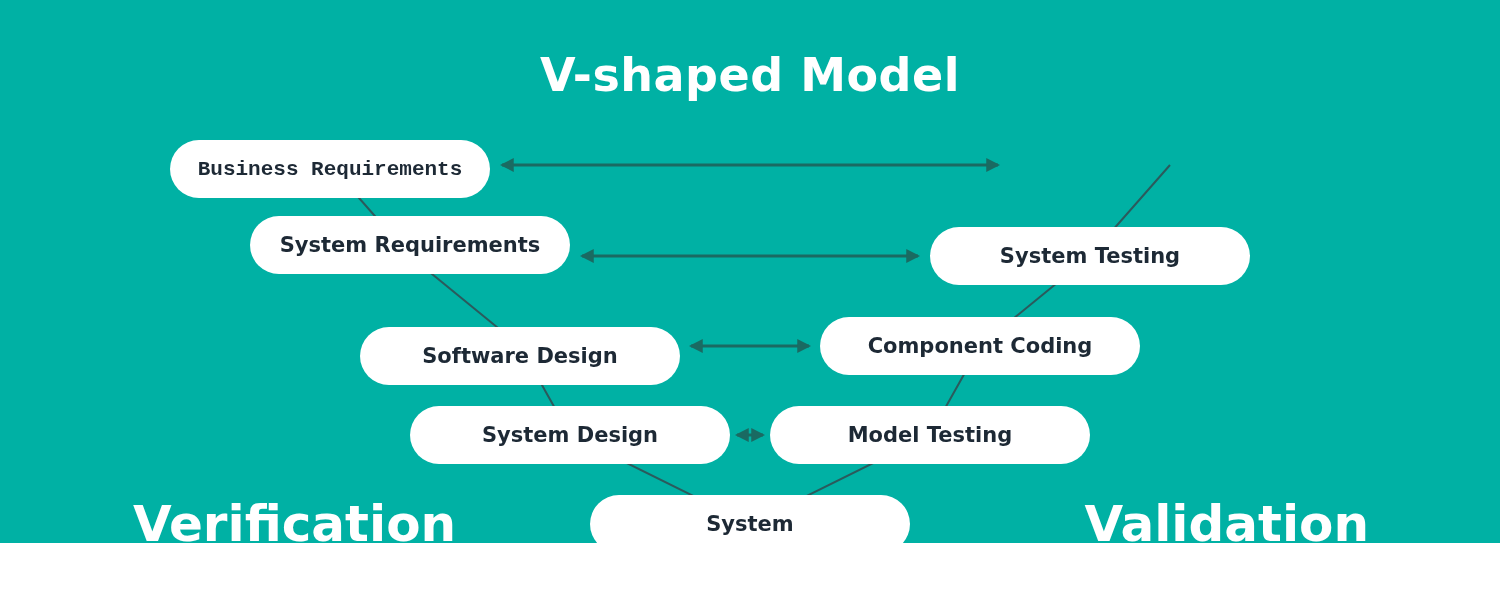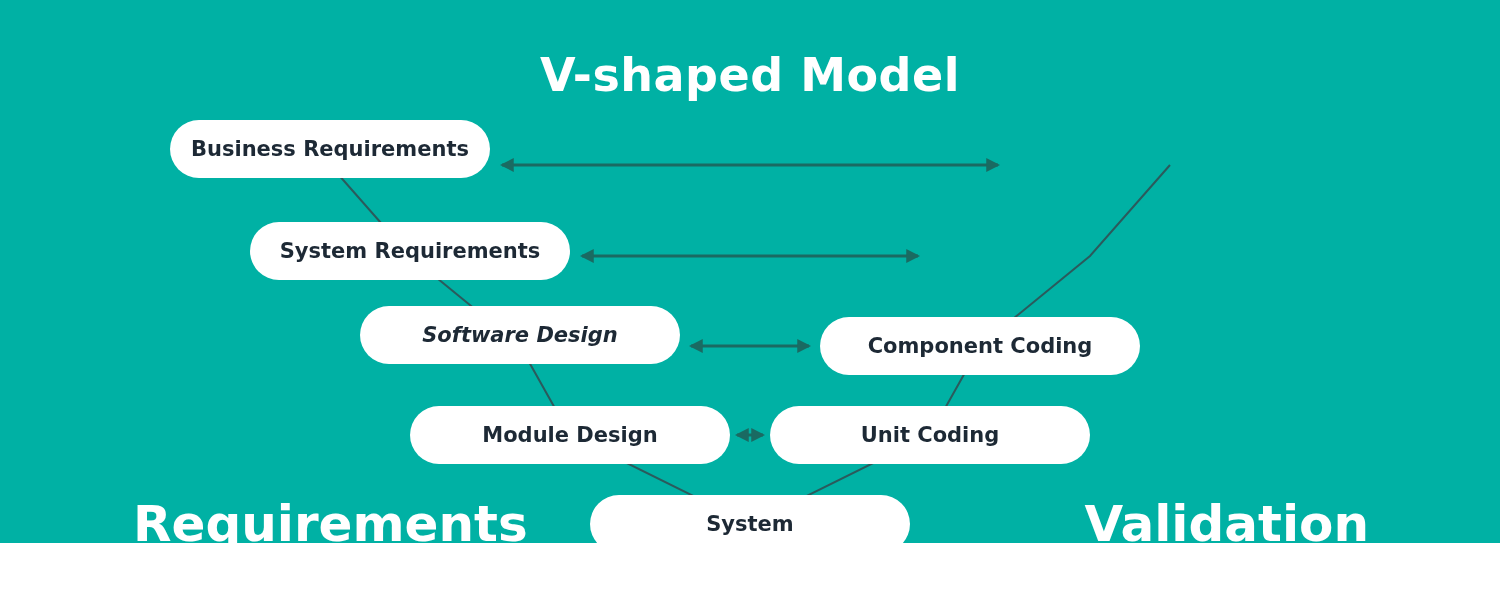--- a/index.html
+++ b/index.html
@@ -36,23 +36,23 @@
     align-items: center;
     justify-content: center;
     z-index: 2;
   }
   .node span {
     color: #1d2935;
     font-size: 21px;
     font-weight: 700;
     white-space: nowrap;
   }
-  .n-br { left: 170px;  top: 120px; }
-  .n-sr { left: 250px;  top: 222px; }
-  .n-sd { left: 360px;  top: 306px; font-style: italic; }
+  .n-br { left: 170px;  top: 140px; font-family: Liberation Mono, monospace; }
+  .n-sr { left: 250px;  top: 216px; }
+  .n-sd { left: 360px;  top: 327px; }
   .n-md { left: 410px;  top: 406px; }
   .n-cd { left: 590px;  top: 495px; }
   .n-ut { left: 770px;  top: 406px; }
   .n-ct { left: 820px;  top: 317px; }
   .n-st { left: 930px;  top: 227px; }
   .n-at { left: 1010px; top: 136px; }
   .side-label {
     position: absolute;
     top: 494px;
     color: #ffffff;
@@ -91,28 +91,31 @@
   <div class="node n-br">
     <span>Business Requirements</span>
   </div>
   <div class="node n-sr">
     <span>System Requirements</span>
   </div>
   <div class="node n-sd">
     <span>Software Design</span>
   </div>
   <div class="node n-md">
-    <span>Module Design</span>
+    <span>System Design</span>
   </div>
   <div class="node n-cd">
     <span>System</span>
   </div>
   <div class="node n-ut">
-    <span>Unit Coding</span>
+    <span>Model Testing</span>
   </div>
   <div class="node n-ct">
     <span>Component Coding</span>
   </div>
+  <div class="node n-st">
+    <span>System Testing</span>
+  </div>
 
-  <div class="side-label left">Requirements</div>
+  <div class="side-label left">Verification</div>
   <div class="side-label right">Validation</div>
 
 </div>
 
 </body></html>

